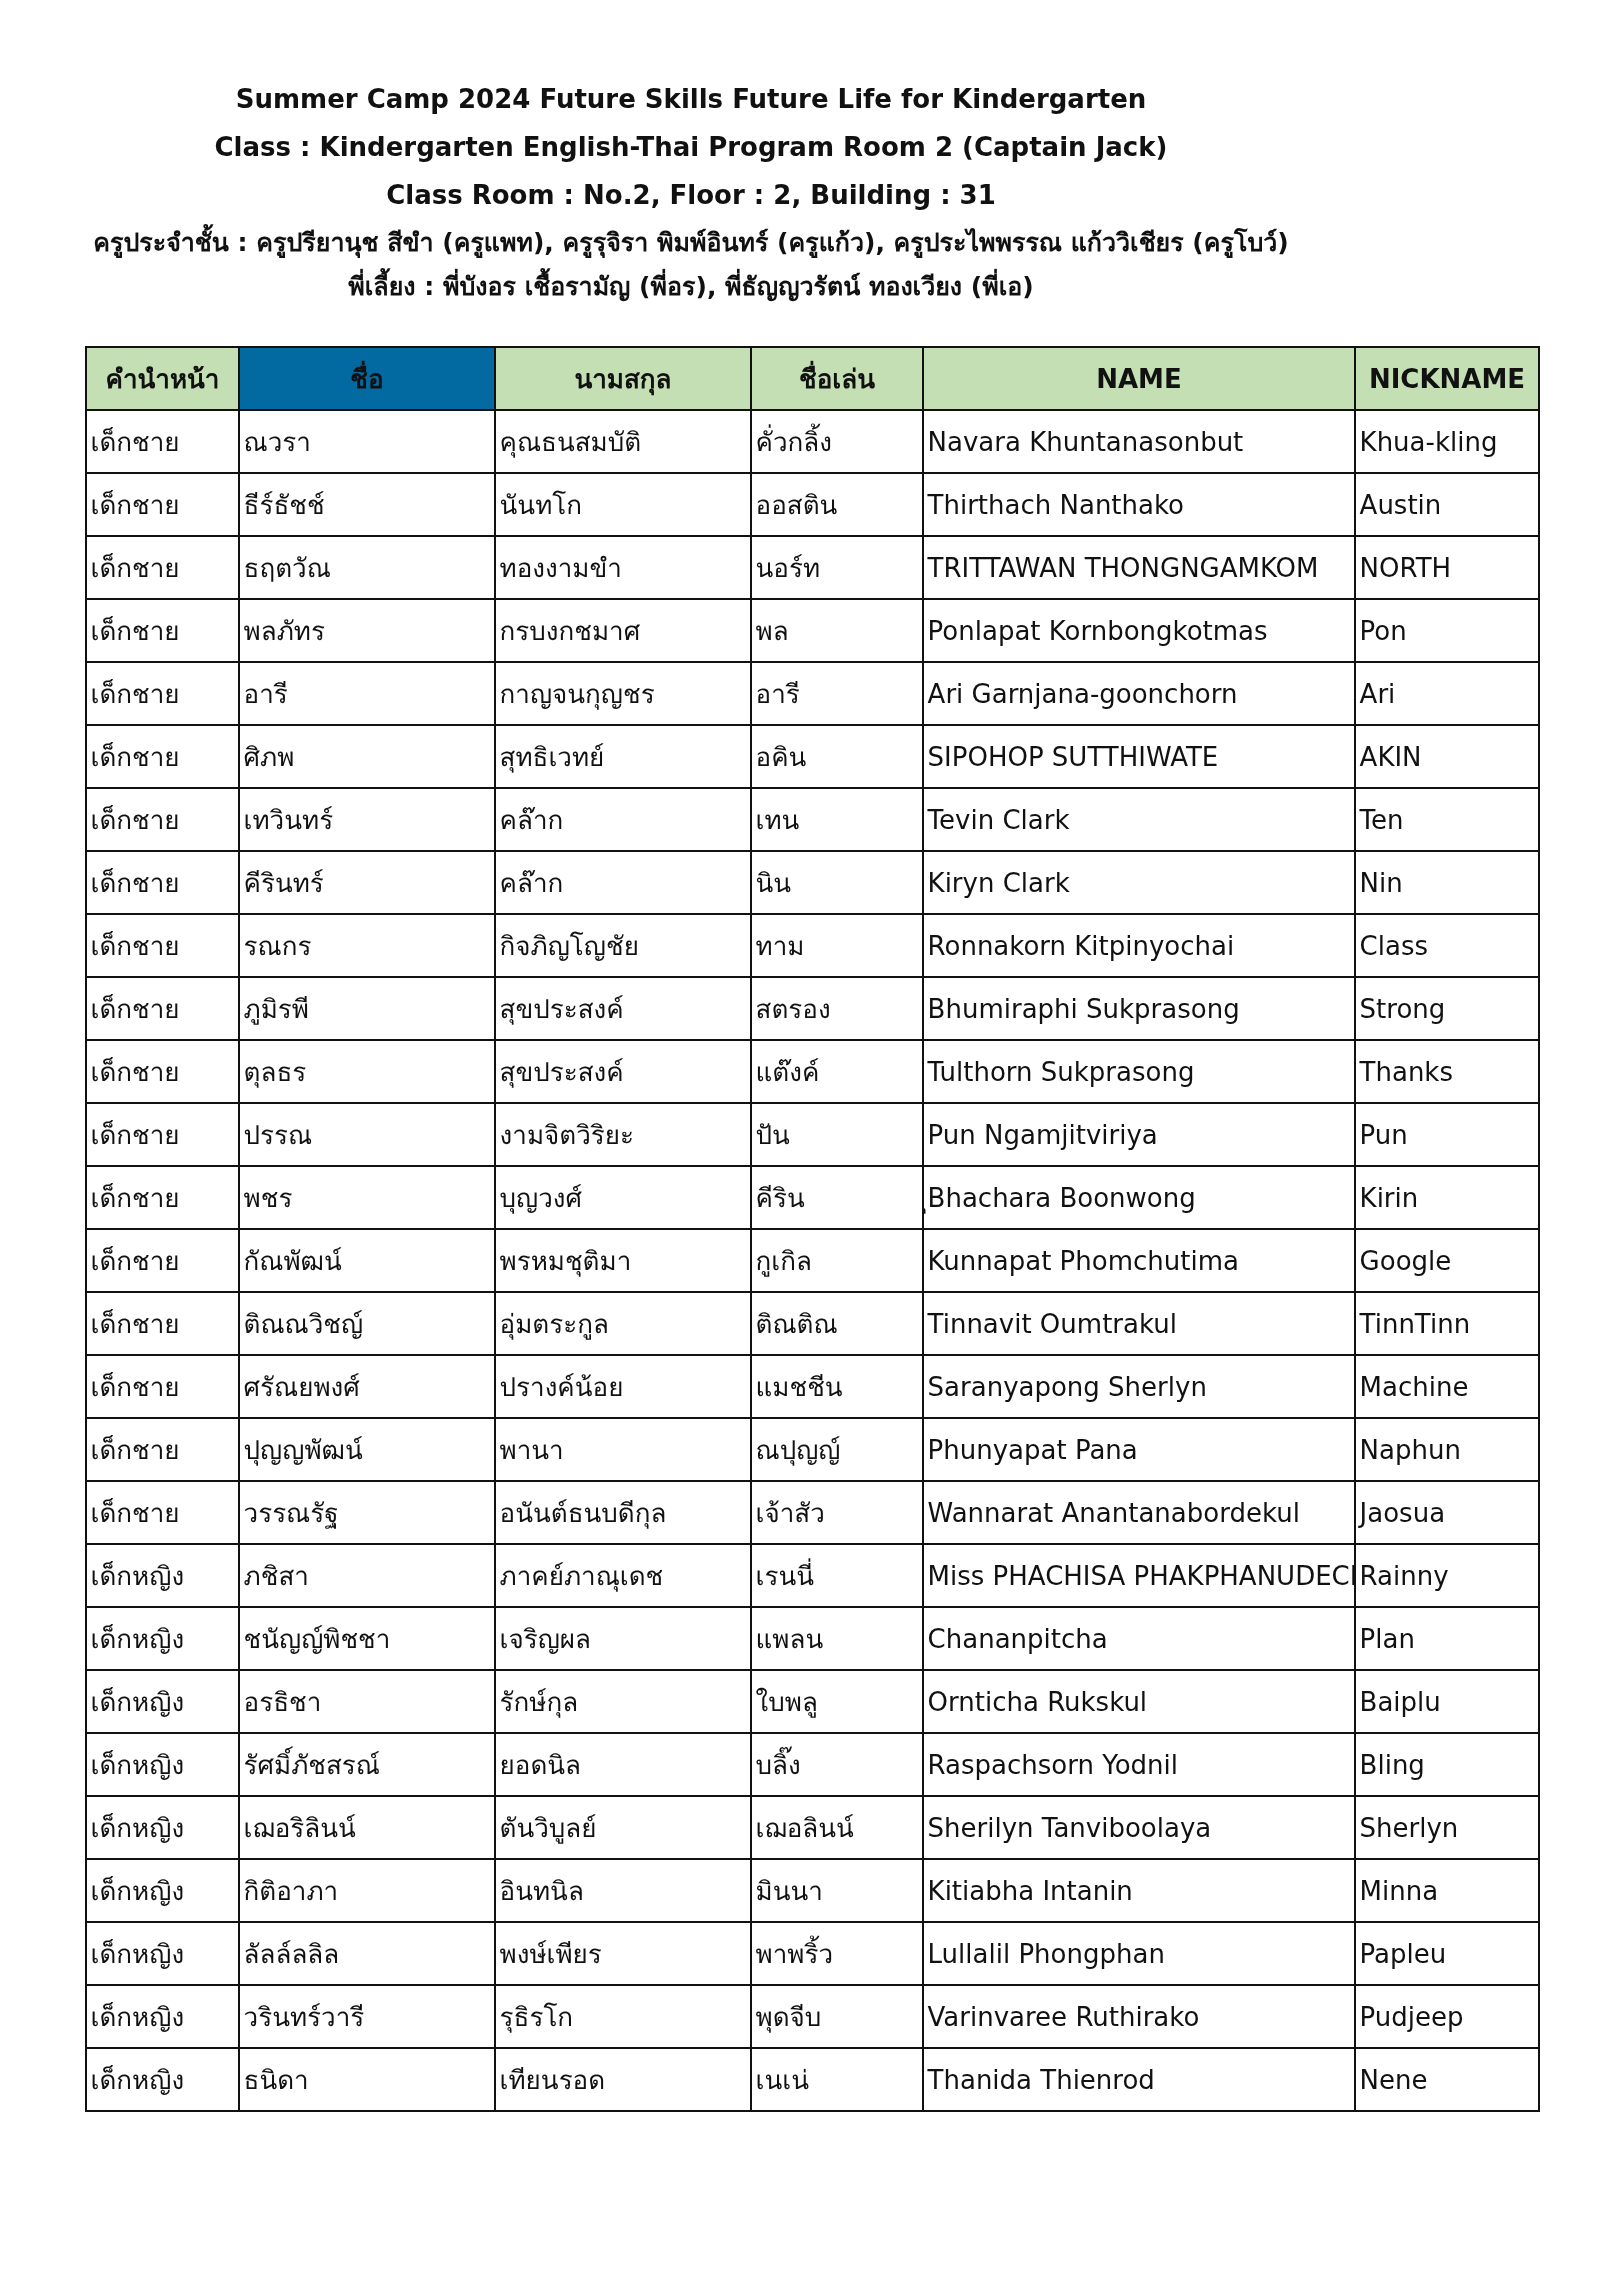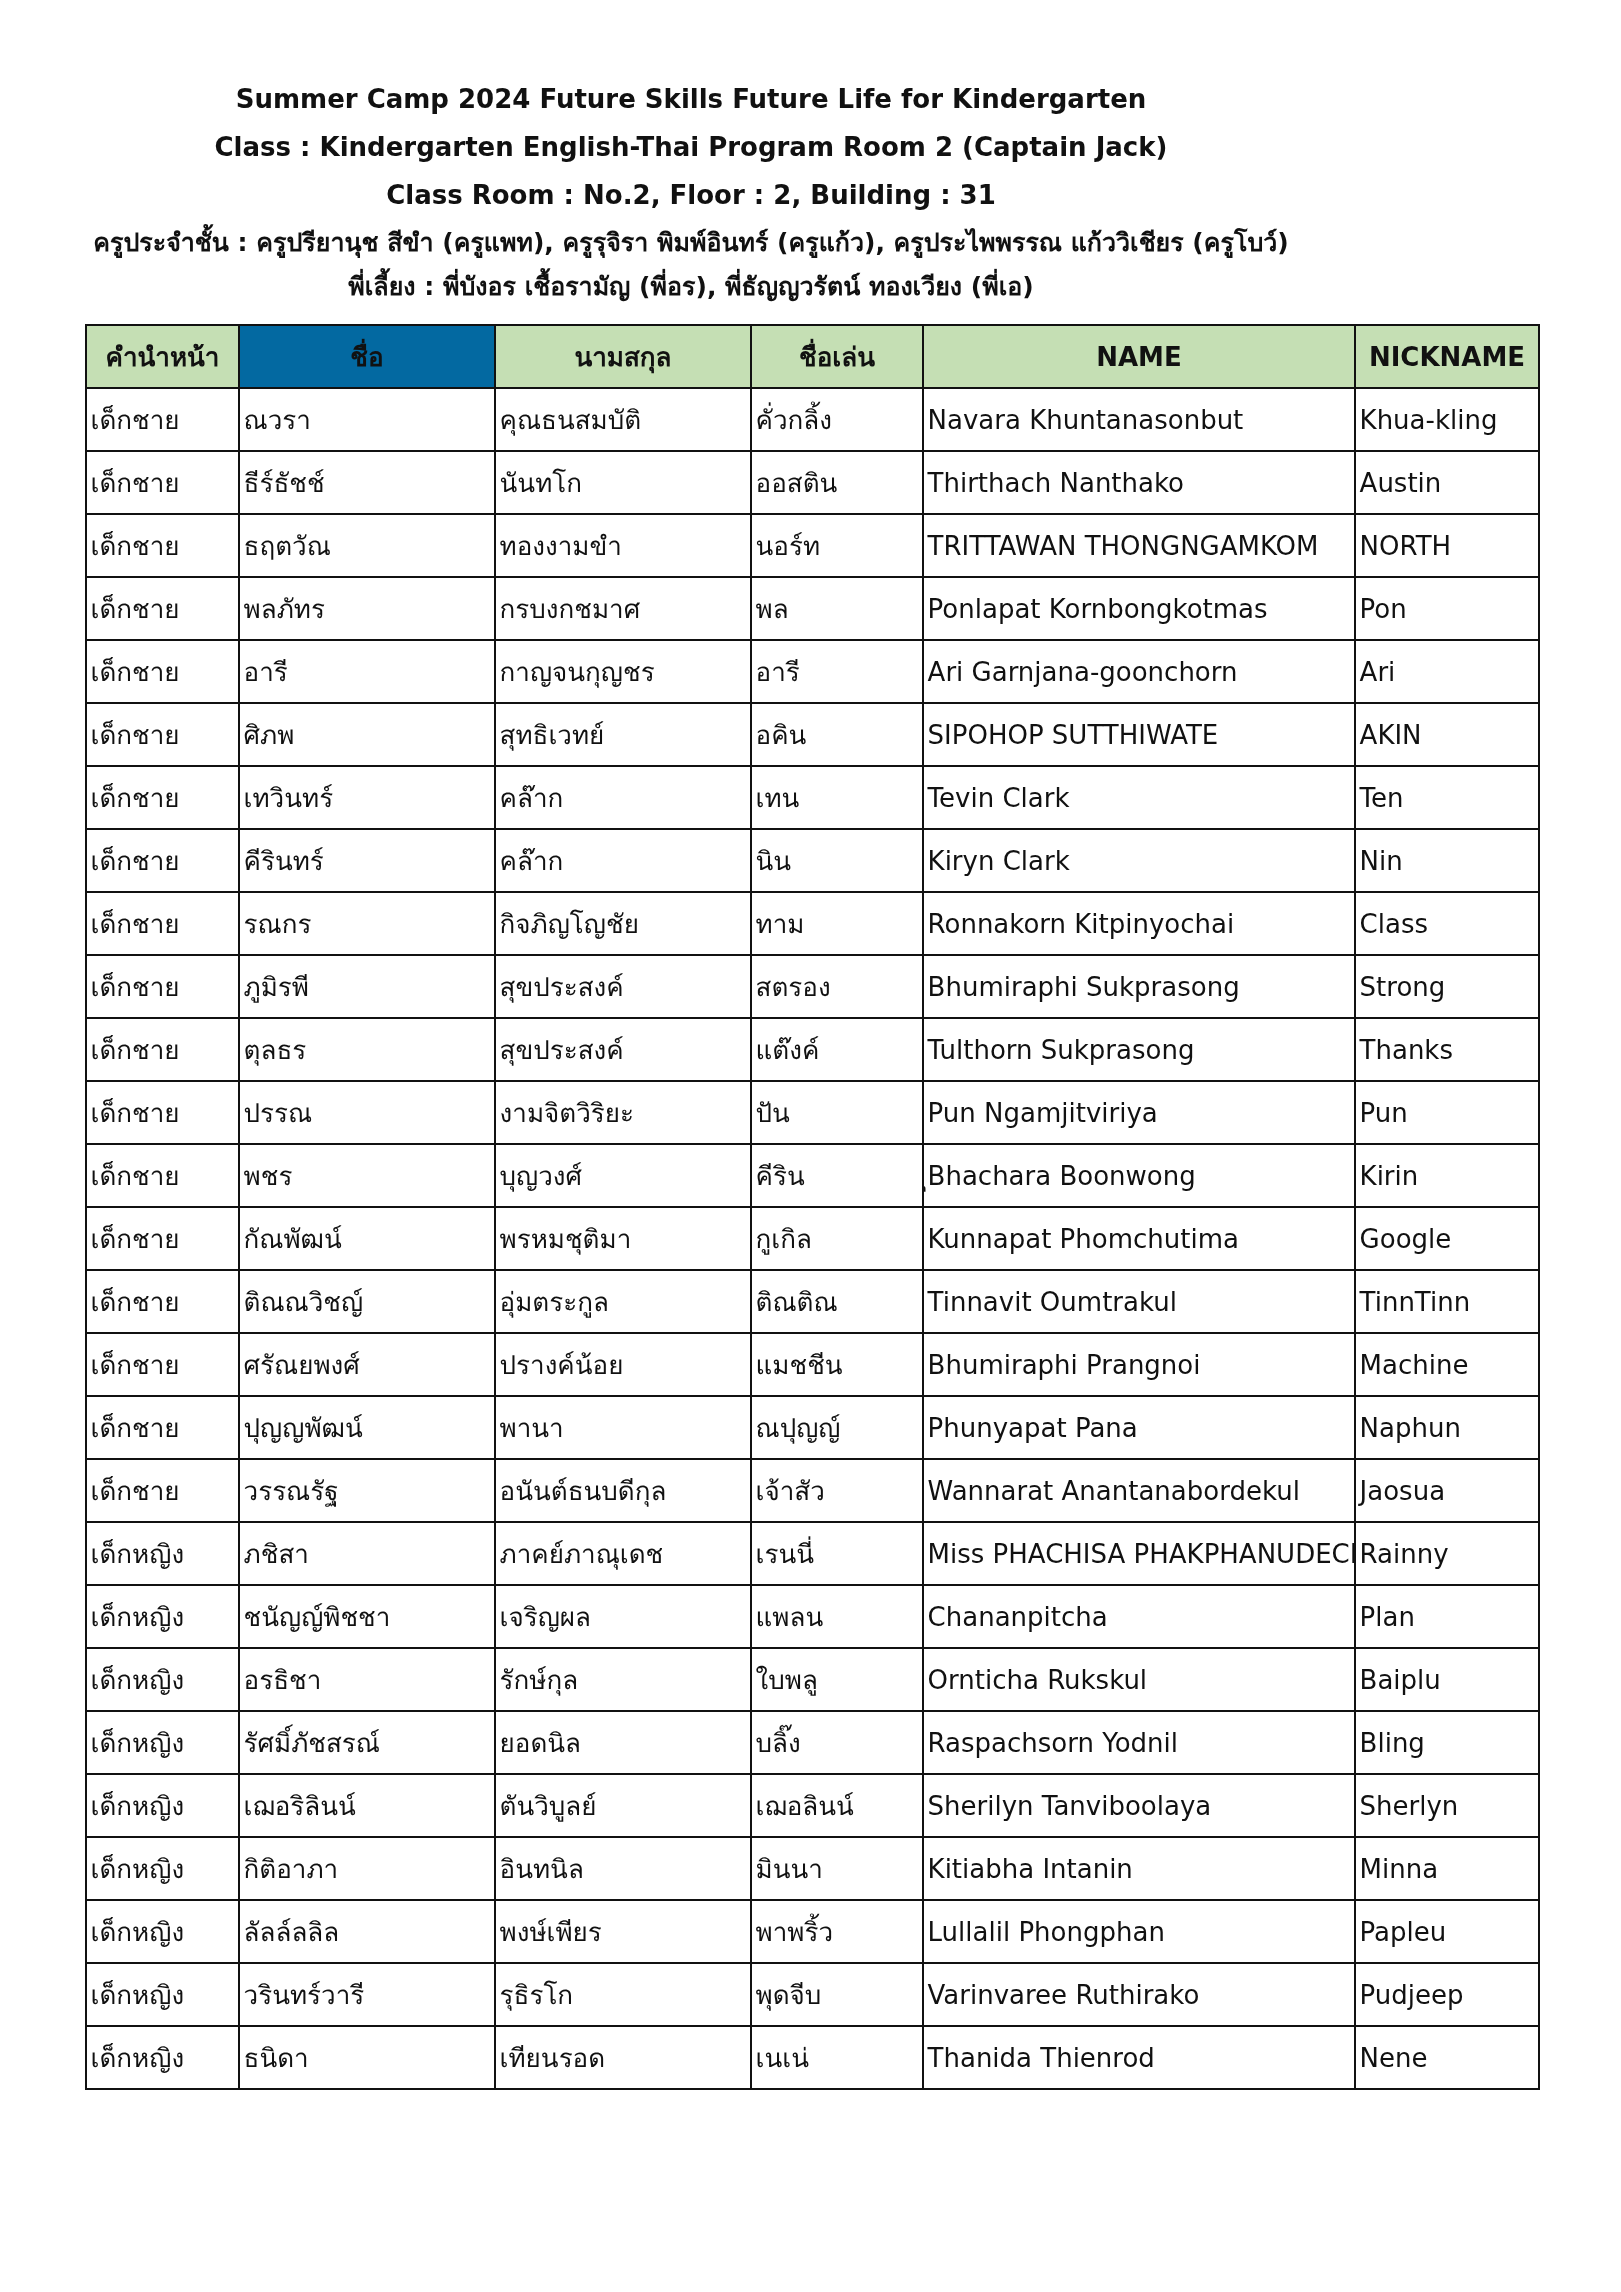--- a/index.html
+++ b/index.html
@@ -3,21 +3,21 @@
 <meta charset="utf-8">
 <style>
   html, body { margin:0; padding:0; background:#ffffff; }
   body { width:1621px; height:2293px; position:relative; overflow:hidden;
          font-family:"DejaVu Sans", "Liberation Sans", sans-serif; color:#111; }
   .titles { position:absolute; left:0; top:75px; width:1382px; text-align:center; }
   .tline { font-size:26px; line-height:48px; height:48px; white-space:nowrap; }
   .tline.en { font-weight:600; letter-spacing:0px; }
   .tline.th { font-weight:700; font-size:25px; }
   .tline.th2 { margin-top:-3.6px; }
-  table.roster { position:absolute; left:85px; top:324px; width:1454px;
+  table.roster { position:absolute; left:85px; top:346px; width:1454px;
           border-collapse:collapse; table-layout:fixed; }
   table.roster th, table.roster td { border:2.7px solid #111; height:61px; padding:0 0 0 3.6px;
           font-size:26px; white-space:nowrap; overflow:hidden; vertical-align:middle; }
   table.roster th { background:#C5DFB4; font-weight:600; text-align:center; padding:0; }
   table.roster td { font-weight:400; text-align:left; }
   col.c1 { width:153px; } col.c2 { width:256px; } col.c3 { width:256px; }
   col.c4 { width:172px; } col.c5 { width:432px; } col.c6 { width:184px; }
 </style>
 </head>
 <body>
@@ -168,21 +168,21 @@
         <td>อุ่มตระกูล</td>
         <td>ติณติณ</td>
         <td>Tinnavit Oumtrakul</td>
         <td>TinnTinn</td>
       </tr>
       <tr>
         <td>เด็กชาย</td>
         <td>ศรัณยพงศ์</td>
         <td>ปรางค์น้อย</td>
         <td>แมชชีน</td>
-        <td>Bhumiraphi Prangnoi</td>
+        <td>Saranyapong Sherlyn</td>
         <td>Machine</td>
       </tr>
       <tr>
         <td>เด็กชาย</td>
         <td>ปุญญพัฒน์</td>
         <td>พานา</td>
         <td>ณปุญญ์</td>
         <td>Phunyapat Pana</td>
         <td>Naphun</td>
       </tr>

